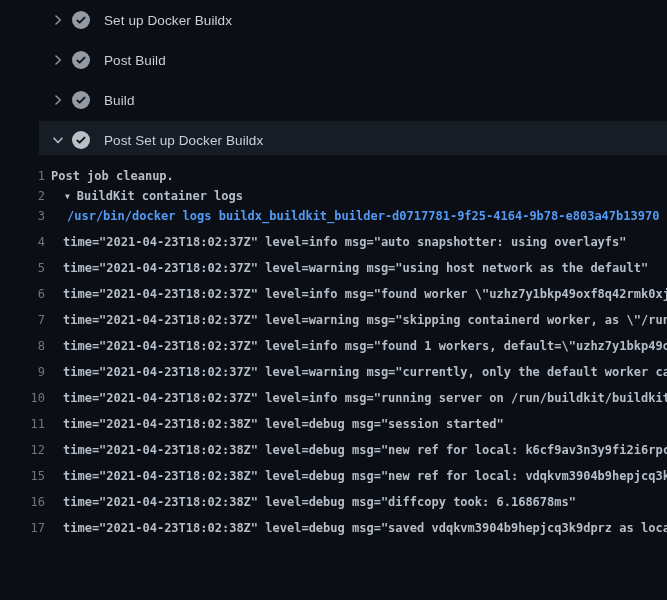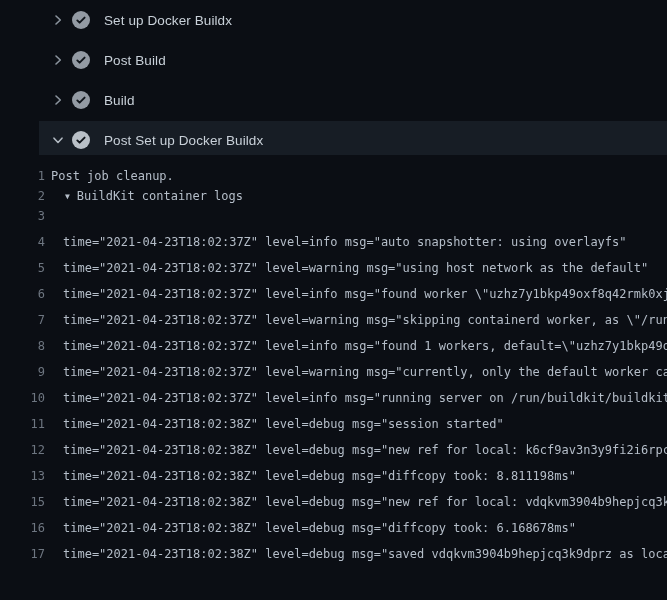--- a/index.html
+++ b/index.html
@@ -35,21 +35,21 @@
   .log{
     padding-top:6px;
     font-family:"DejaVu Sans Mono","Liberation Mono",monospace;
     font-size:12px;line-height:20px;color:var(--log-text,#b5bec9);
   }
   .lrow{display:flex;height:20px;white-space:pre;}
   .lnum{
     width:45px;flex:none;text-align:right;color:var(--num,#6e7681);
     cursor:pointer;user-select:none;
   }
-  .ltxt{margin-left:18px;}
+  .ltxt{margin-left:18px;font-weight:bold;}
   .lrow.plain .ltxt{margin-left:6px;}
   .lrow.group .ltxt{margin-left:20px;cursor:pointer;}
   .lrow.wrap  .ltxt{margin-left:5px;}
   .lrow.command .ltxt{margin-left:22px;color:var(--blue,#539bf5);font-weight:bold;}
   .gcaret{
     display:inline-block;font-size:8px;margin-right:7px;
     transform:translateY(-1px);color:var(--log-text,#b5bec9);
   }
 </style>
 </head>
@@ -121,20 +121,21 @@
     <div class="lrow plain">
     <span class="lnum">1</span>
     <span class="ltxt"><span>Post job cleanup.</span></span>
   </div>
     <div class="lrow group">
     <span class="lnum">2</span>
     <span class="ltxt"><span class="gcaret">▼</span><span>BuildKit container logs</span></span>
   </div>
     <div class="lrow command">
     <span class="lnum">3</span>
+    <span class="ltxt"><span>/usr/bin/docker logs buildx_buildkit_builder-d0717781-9f25-4164-9b78-e803a47b13970</span></span>
   </div>
     <div class="lrow log">
     <span class="lnum">4</span>
     <span class="ltxt"><span>time="2021-04-23T18:02:37Z" level=info msg="auto snapshotter: using overlayfs"</span></span>
   </div>
     <div class="lrow log">
     <span class="lnum">5</span>
     <span class="ltxt"><span>time="2021-04-23T18:02:37Z" level=warning msg="using host network as the default"</span></span>
   </div>
     <div class="lrow log">
@@ -159,24 +160,20 @@
   </div>
     <div class="lrow log">
     <span class="lnum">11</span>
     <span class="ltxt"><span>time="2021-04-23T18:02:38Z" level=debug msg="session started"</span></span>
   </div>
     <div class="lrow log">
     <span class="lnum">12</span>
     <span class="ltxt"><span>time="2021-04-23T18:02:38Z" level=debug msg="new ref for local: k6cf9av3n3y9fi2i6rpc</span></span>
   </div>
     <div class="lrow log">
-    <span class="lnum">13</span>
-    <span class="ltxt"><span>time="2021-04-23T18:02:38Z" level=debug msg="diffcopy took: 8.811198ms"</span></span>
-  </div>
-    <div class="lrow log">
     <span class="lnum">15</span>
     <span class="ltxt"><span>time="2021-04-23T18:02:38Z" level=debug msg="new ref for local: vdqkvm3904b9hepjcq3k</span></span>
   </div>
     <div class="lrow log">
     <span class="lnum">16</span>
     <span class="ltxt"><span>time="2021-04-23T18:02:38Z" level=debug msg="diffcopy took: 6.168678ms"</span></span>
   </div>
     <div class="lrow log">
     <span class="lnum">17</span>
     <span class="ltxt"><span>time="2021-04-23T18:02:38Z" level=debug msg="saved vdqkvm3904b9hepjcq3k9dprz as loca</span></span>

